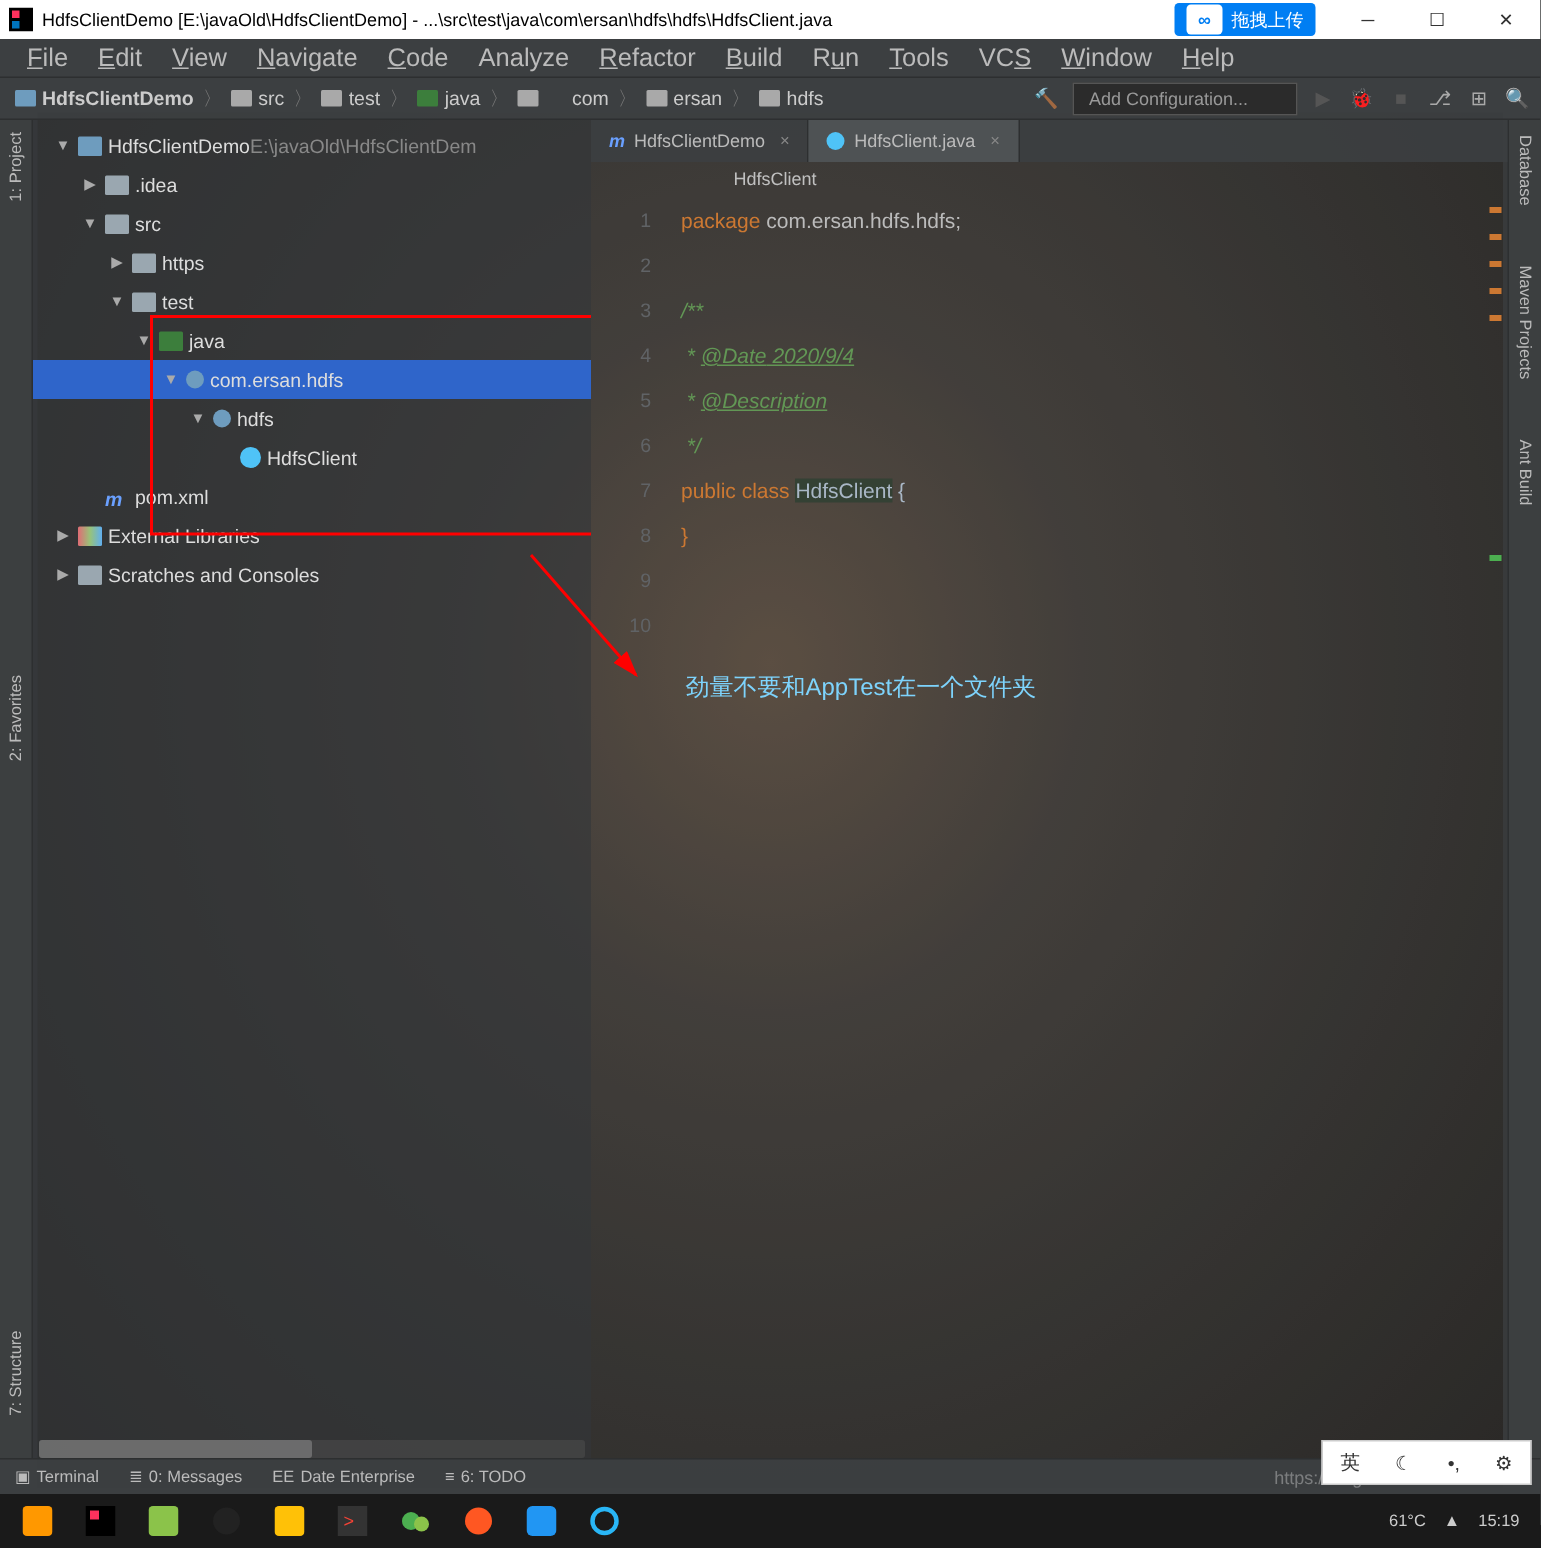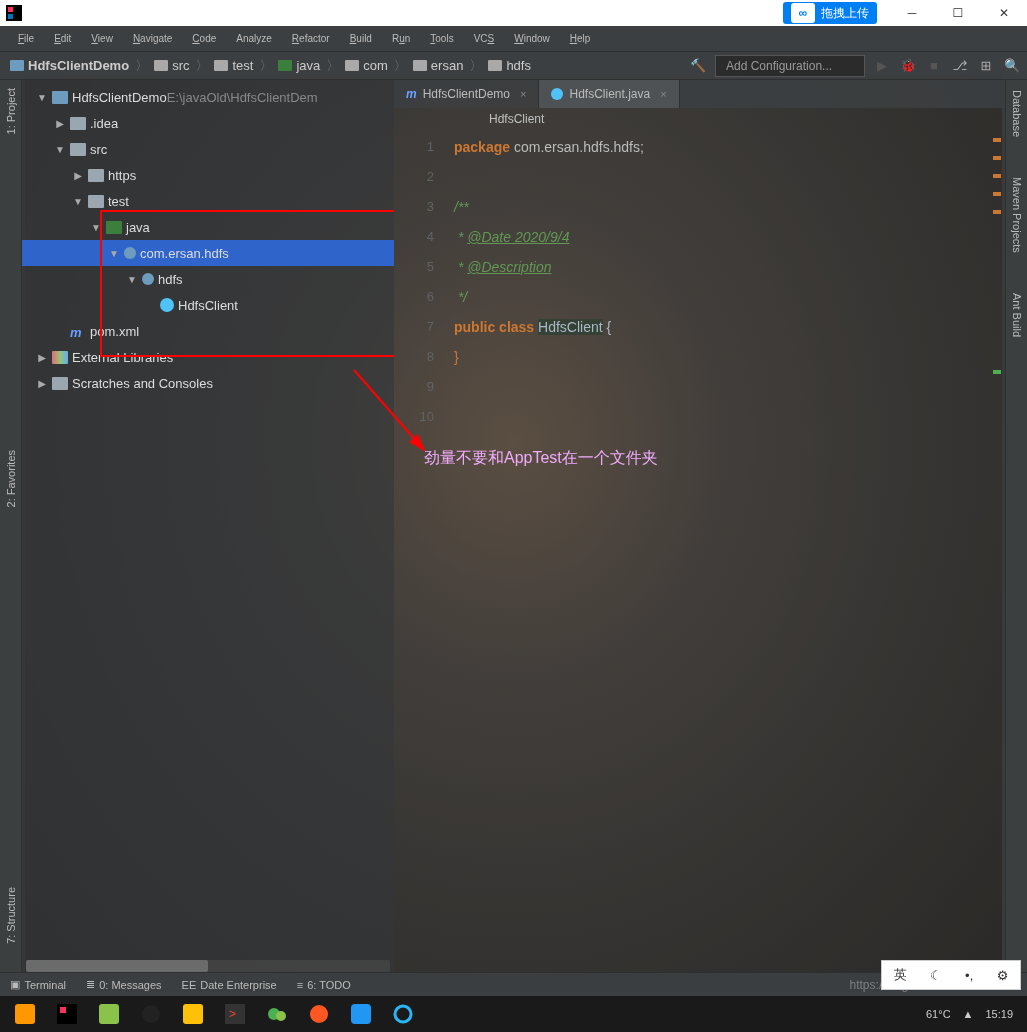--- a/index.html
+++ b/index.html
@@ -10,21 +10,21 @@
 .titlebar { height:26px; background:#fff; display:flex; align-items:center; padding:0 6px; position:relative; }
 .titlebar .app-icon { width:16px; height:16px; margin-right:6px; }
 .titlebar-text { font-size:12px; color:#000; white-space:nowrap; }
 .win-controls { position:absolute; right:0; top:0; display:flex; height:26px; }
 .win-btn { width:46px; display:flex; align-items:center; justify-content:center; font-size:12px; color:#333; }
 .cloud-widget { position:absolute; right:150px; top:2px; display:flex; align-items:center; height:22px; background:#007ef3; border-radius:3px; padding:0 8px; color:#fff; font-size:12px; }
 .cloud-widget .cicon { width:24px; height:20px; background:#fff; border-radius:3px; margin-right:6px; display:flex; align-items:center; justify-content:center; color:#007ef3; font-weight:bold; }
 
 
 .menubar { height:26px; background:#3c3f41; display:flex; align-items:center; padding:0 8px; border-bottom:1px solid #2d2f30; position:relative; z-index:2; }
-.menubar .menu-item { font-size:10px; padding:2px 10px; color:#bbb; }
+.menubar .menu-item { font-size:17px; padding:2px 10px; color:#bbb; }
 .menubar .menu-item u { text-decoration:underline; }
 
 
 .navbar { height:28px; background:rgba(60,63,65,0.9); display:flex; align-items:center; padding:0 6px; font-size:13px; position:relative; z-index:2; border-bottom:1px solid #2d2f30; }
 .crumb { display:flex; align-items:center; padding:0 4px; color:#ccc; }
 .crumb .folder-icon { width:14px; height:11px; background:#a9a9a9; margin-right:4px; border-radius:1px; }
 .crumb .folder-icon.blue { background:#6e9cbe; }
 .crumb-sep { color:#777; padding:0 2px; }
 .nav-right { margin-left:auto; display:flex; align-items:center; gap:8px; }
 .add-config { background:#2b2b2b; border:1px solid #555; color:#999; font-size:12px; padding:2px 10px; width:150px; height:22px; display:flex; align-items:center; }
@@ -66,36 +66,36 @@
 .etab { height:100%; display:flex; align-items:center; padding:0 12px; gap:6px; border-right:1px solid #2d2f30; }
 .etab.active { background:#4e5254; }
 .etab .ticon { width:12px; height:12px; border-radius:50%; }
 .etab .close-x { color:#888; font-size:11px; margin-left:4px; }
 .breadcrumb-editor { height:22px; display:flex; align-items:center; padding-left:95px; font-size:12px; color:#c0c0c0; }
 .editor-body { flex:1; display:flex; font-family:"Consolas",monospace; font-size:14px; position:relative; }
 .line-gutter { width:60px; text-align:right; padding-right:20px; color:#606366; font-size:13px; line-height:30px; padding-top:2px; }
 .line-gutter div { height:30px; }
 .code { flex:1; line-height:30px; padding-top:2px; }
 .code-line { height:30px; white-space:pre; }
-.kw { color:#cc7832;font-weight:bold; }
+.kw { color:#cc7832; }
 .pkg-stmt { color:#bbb; }
 .comment { color:#629755; font-style:italic; }
 .doc-tag { color:#629755; font-style:italic; text-decoration:underline; }
 .doc-val { color:#629755; font-style:italic; text-decoration:underline; }
 .class-name { color:#a9b7c6; background:#344134; }
 .brace { color:#a9b7c6; }
 .gold-brace { color:#cc7832; }
 .err-mark { position:absolute; right:4px; width:8px; height:4px; background:#cc7832; }
 
 
 .right-gutter { width:22px; background:rgba(60,63,65,0.85); display:flex; flex-direction:column; align-items:center; border-left:1px solid #2d2f30; }
 .right-gutter .gutter-label { writing-mode:vertical-rl; transform:none; padding:10px 0; }
 
 
-.annotation-text { position:absolute; color:#f0abfc; font-size:16px; font-weight:500; z-index:5; }
+.annotation-text { position:absolute; color:#7dd3fc; font-size:16px; font-weight:500; z-index:5;margin-left:33px; }
 .arrow-svg { position:absolute; z-index:5; pointer-events:none; }
 
 
 .toolwin-bar { height:24px; background:rgba(60,63,65,0.95); display:flex; align-items:center; font-size:11px; padding:0 10px; gap:20px; border-top:1px solid #2d2f30; position:relative; z-index:2; color:#bbb; }
 .toolwin-item { display:flex; align-items:center; gap:4px; }
 .taskbar { height:36px; background:#1a1a1a; display:flex; align-items:center; padding:0 4px; position:relative; z-index:2; }
 .taskbar-item { width:42px; height:32px; display:flex; align-items:center; justify-content:center; }
 .taskbar-right { margin-left:auto; display:flex; align-items:center; gap:12px; color:#ccc; font-size:11px; padding-right:10px; }
 .ime-box { position:absolute; right:6px; bottom:42px; width:140px; height:30px; background:#fff; border:1px solid #ccc; display:flex; align-items:center; justify-content:space-around; font-size:13px; color:#333; z-index:10; }
 .watermark { position:absolute; right:10px; bottom:40px; color:rgba(220,220,220,0.4); font-size:12px; z-index:3; }
@@ -107,20 +107,21 @@
 <body>
 
 <div class="bg-image"></div>
 
 <div class="titlebar">
   <svg class="app-icon" viewBox="0 0 16 16">
       <rect width="16" height="16" fill="#000"></rect>
       <rect x="2" y="2" width="5" height="5" fill="#fe315d"></rect>
       <rect x="2" y="9" width="5" height="5" fill="#0074bd"></rect>
     </svg>
+  <span class="titlebar-text">HdfsClientDemo [E:\javaOld\HdfsClientDemo] - ...\src\test\java\com\ersan\hdfs\hdfs\HdfsClient.java</span>
   <div class="cloud-widget">
     <span class="cicon">∞</span>
     <span>拖拽上传</span>
   </div>
   <div class="win-controls">
     <div class="win-btn">─</div>
     <div class="win-btn">☐</div>
     <div class="win-btn">✕</div>
   </div>
 </div>
@@ -158,21 +159,21 @@
         <span style="font-weight: normal;">test</span>
       </div>
       <span class="crumb-sep">〉</span>
       <div class="crumb">
         <span class="folder-icon blue" style="background: rgb(60, 126, 60);"></span>
         <span style="font-weight: normal;">java</span>
       </div>
       <span class="crumb-sep">〉</span>
       <div class="crumb">
         <span class="folder-icon"></span>
-        <span style="font-weight: normal;">com</span>
+        <span style="font-weight: normal; margin-left: 18px;">com</span>
       </div>
       <span class="crumb-sep">〉</span>
       <div class="crumb">
         <span class="folder-icon"></span>
         <span style="font-weight: normal;">ersan</span>
       </div>
       <span class="crumb-sep">〉</span>
       <div class="crumb">
         <span class="folder-icon"></span>
         <span style="font-weight: normal;">hdfs</span>

